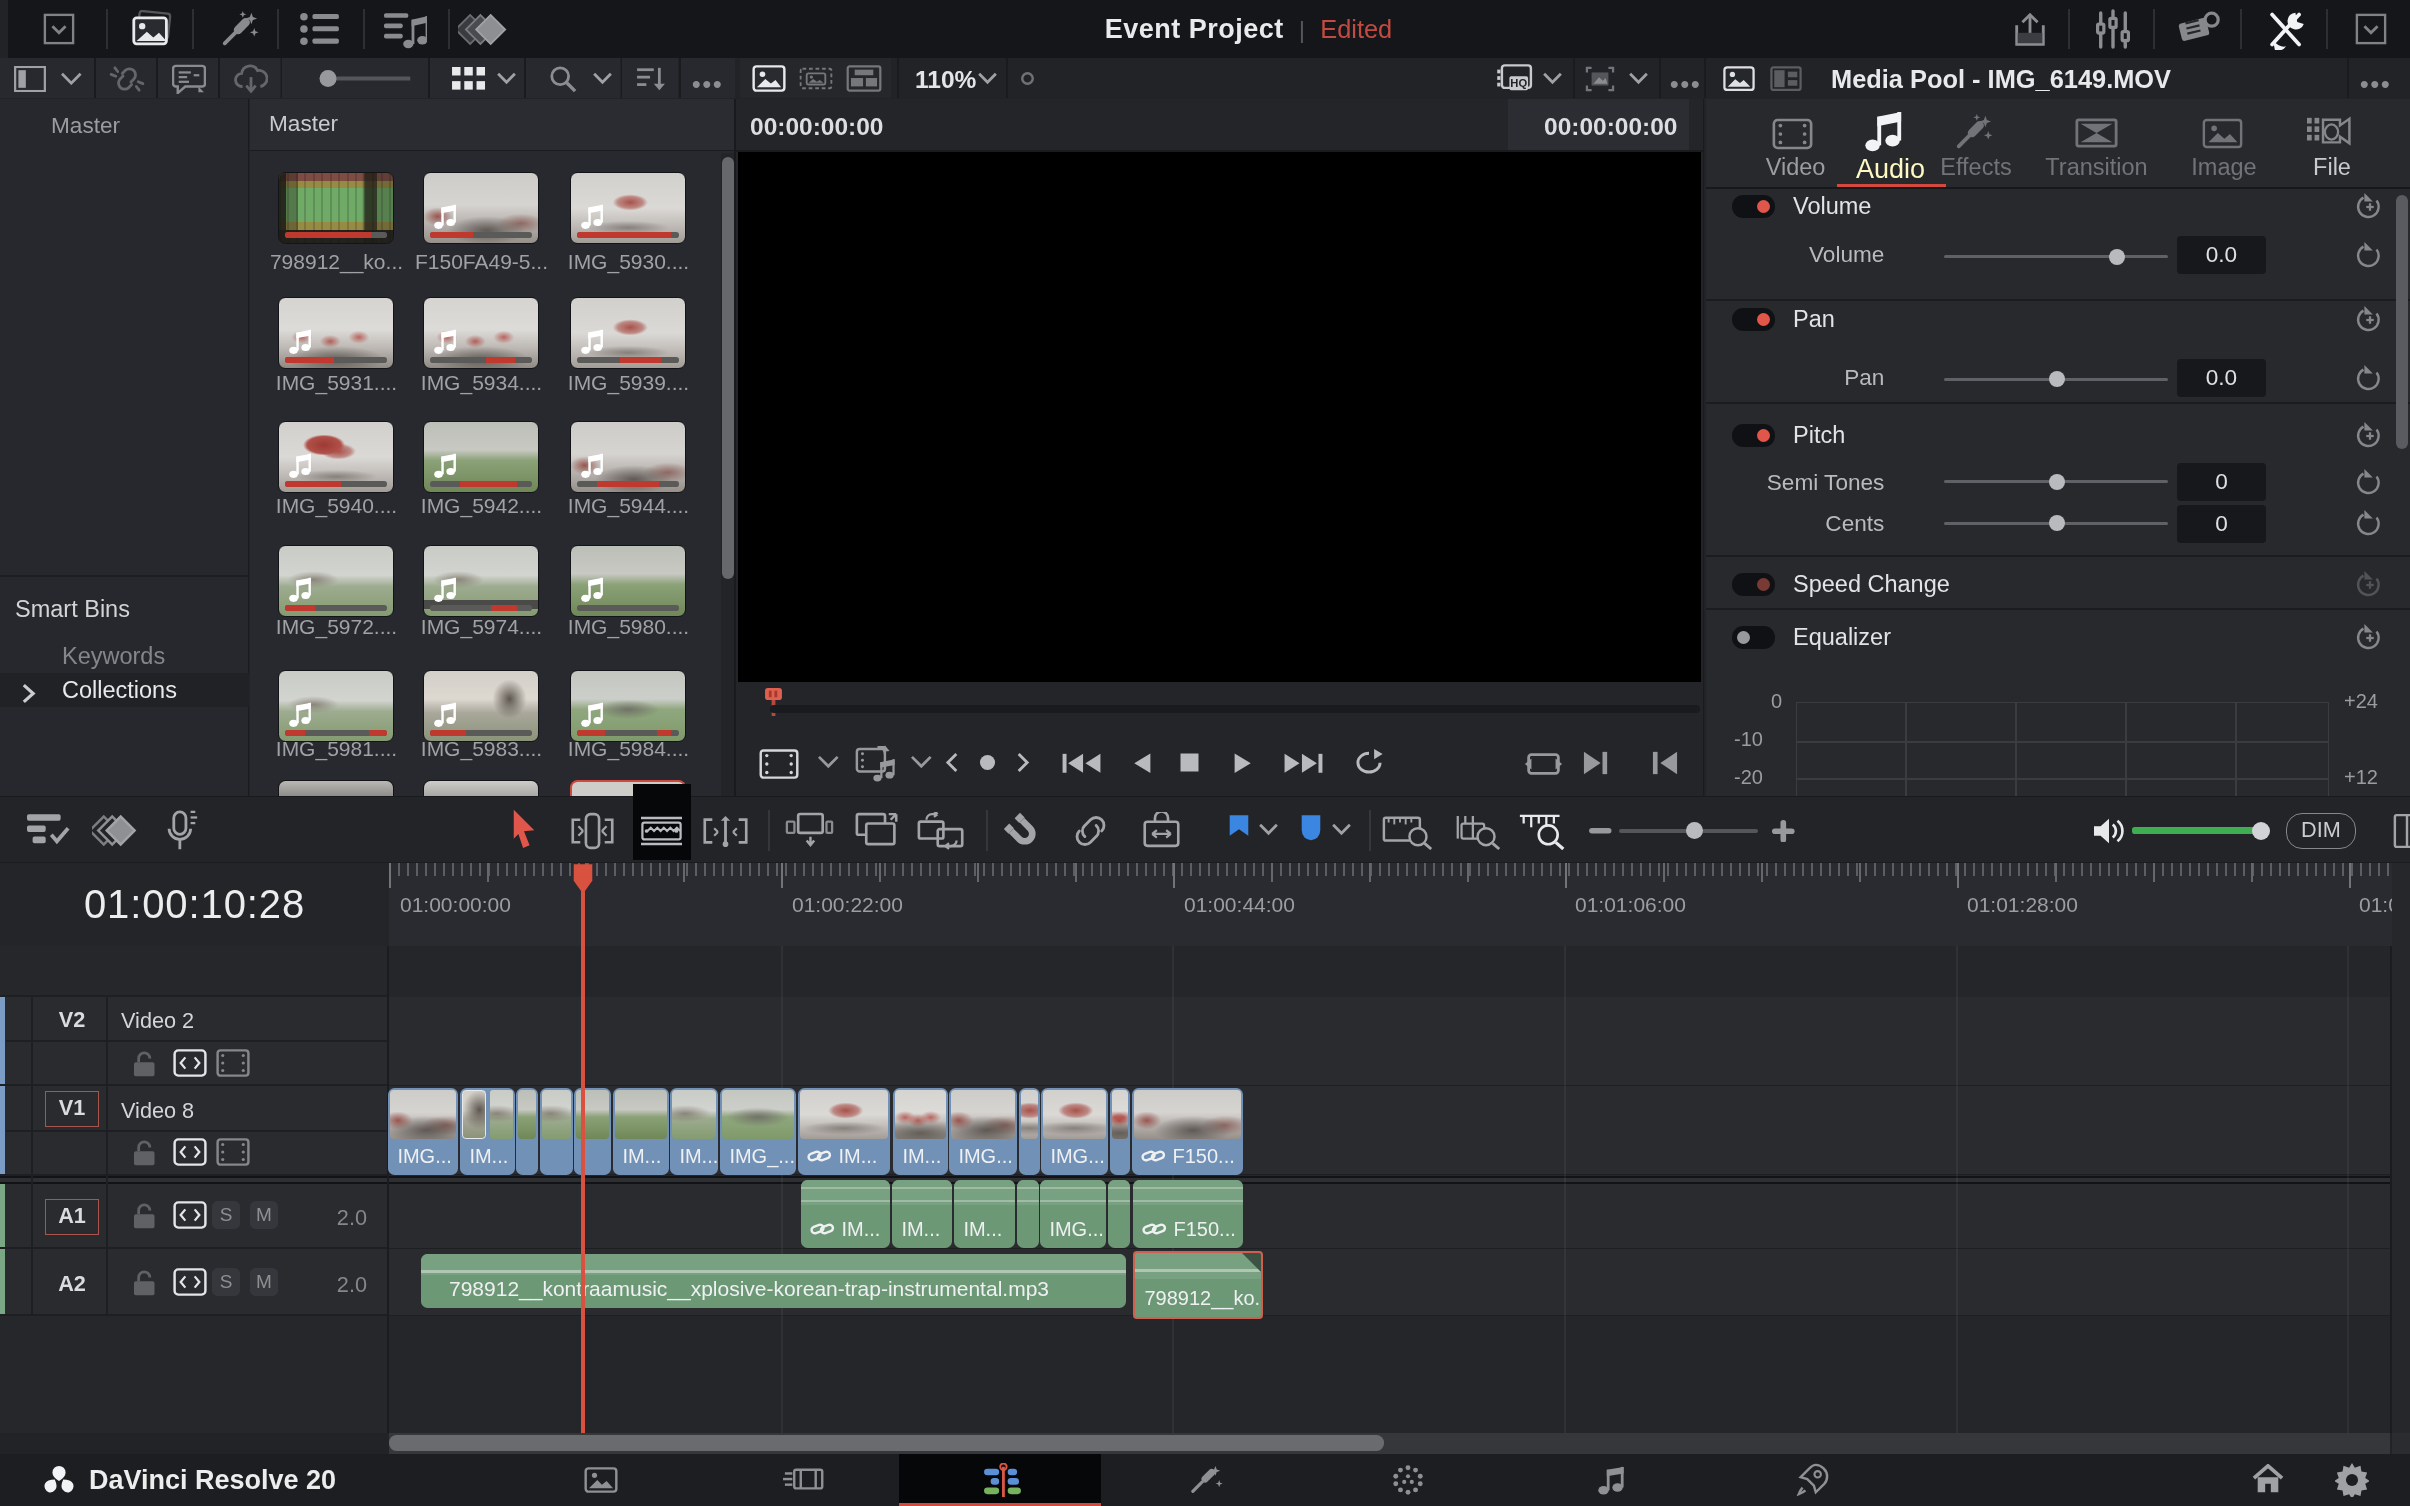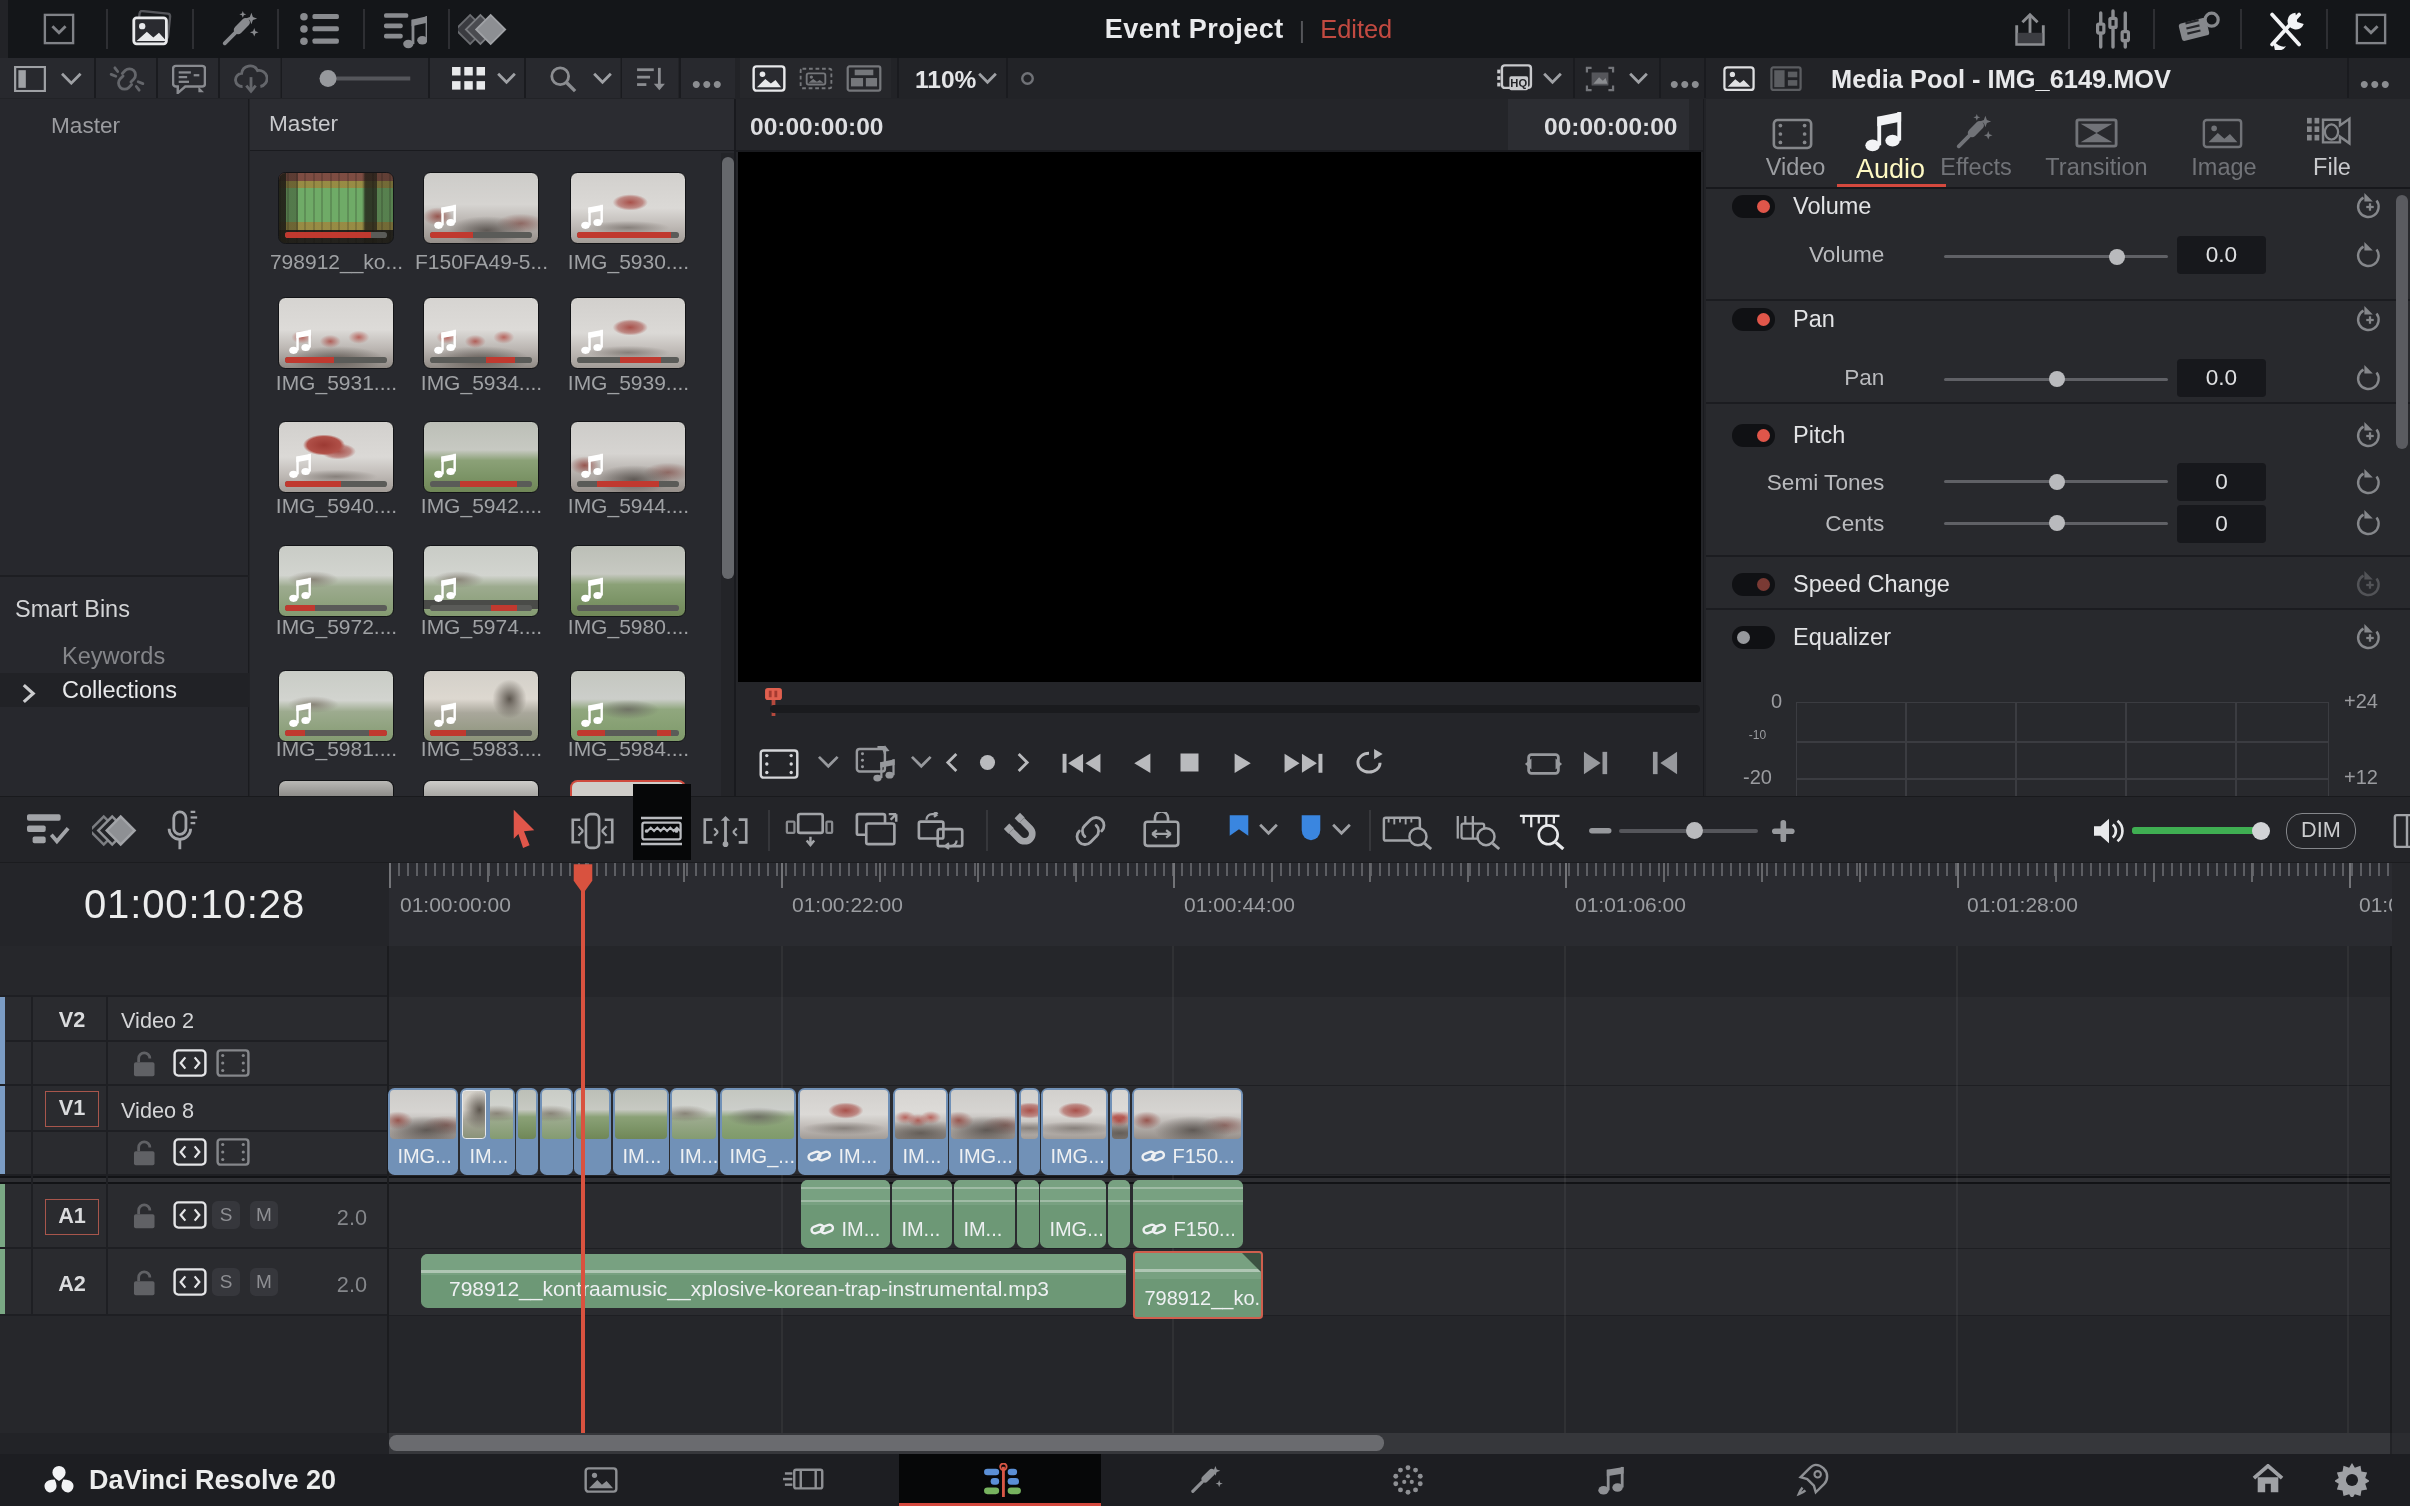--- a/index.html
+++ b/index.html
@@ -866,22 +866,22 @@
       </div>
     <div class="ilabel" style="left:87px;top:525px">Equalizer</div>
     <svg class="abs" style="left:650px;top:525px" width="28" height="28" viewBox="0 0 30 30">
         <path d="M8 5 a11 11 0 1 0 14 3" fill="none" stroke="#85878b" stroke-width="2.6"></path>
         <path d="M9 0 v9 h9 z" fill="#85878b"></path>
         <line x1="15" y1="11" x2="15" y2="19" stroke="#85878b" stroke-width="2.4"></line>
         <line x1="11" y1="15" x2="19" y2="15" stroke="#85878b" stroke-width="2.4"></line>
       </svg>
 
     <div class="abs dim" style="left:38px;top:591px;font-size:20px;width:38px;text-align:right">0</div>
-    <div class="abs dim" style="left:28px;top:629px;font-size:12px;width:47px;text-align:center">-10</div>
-    <div class="abs dim" style="left:28px;top:667px;font-size:20px;width:47px;text-align:center">-20</div>
+    <div class="abs dim" style="left:28px;top:629px;font-size:20px;width:47px;text-align:left">-10</div>
+    <div class="abs dim" style="left:28px;top:667px;font-size:20px;width:47px;text-align:left">-20</div>
     <div class="abs dim" style="left:638px;top:591px;font-size:20px">+24</div>
     <div class="abs dim" style="left:638px;top:667px;font-size:20px">+12</div>
     <div class="abs" style="left:90px;top:603px;width:533px;height:94px;border:1.9px solid #3b3c41;border-bottom:none;background:
       repeating-linear-gradient(90deg, transparent 0 108px, #3b3c41 108px 110px),
       linear-gradient(180deg, transparent 0 38px, #3b3c41 38px 40px, transparent 40px 75px, #3b3c41 75px 77px, transparent 77px 100%)"></div>
 
     <div class="abs" style="left:690px;top:96px;width:12.2px;height:254px;background:#5a5b60;border-radius:6.6px"></div>
   </div>
   <div class="abs" id="edittb">
     <svg class="abs" style="left:27px;top:17px" width="43" height="34" viewBox="0 0 46 36">

